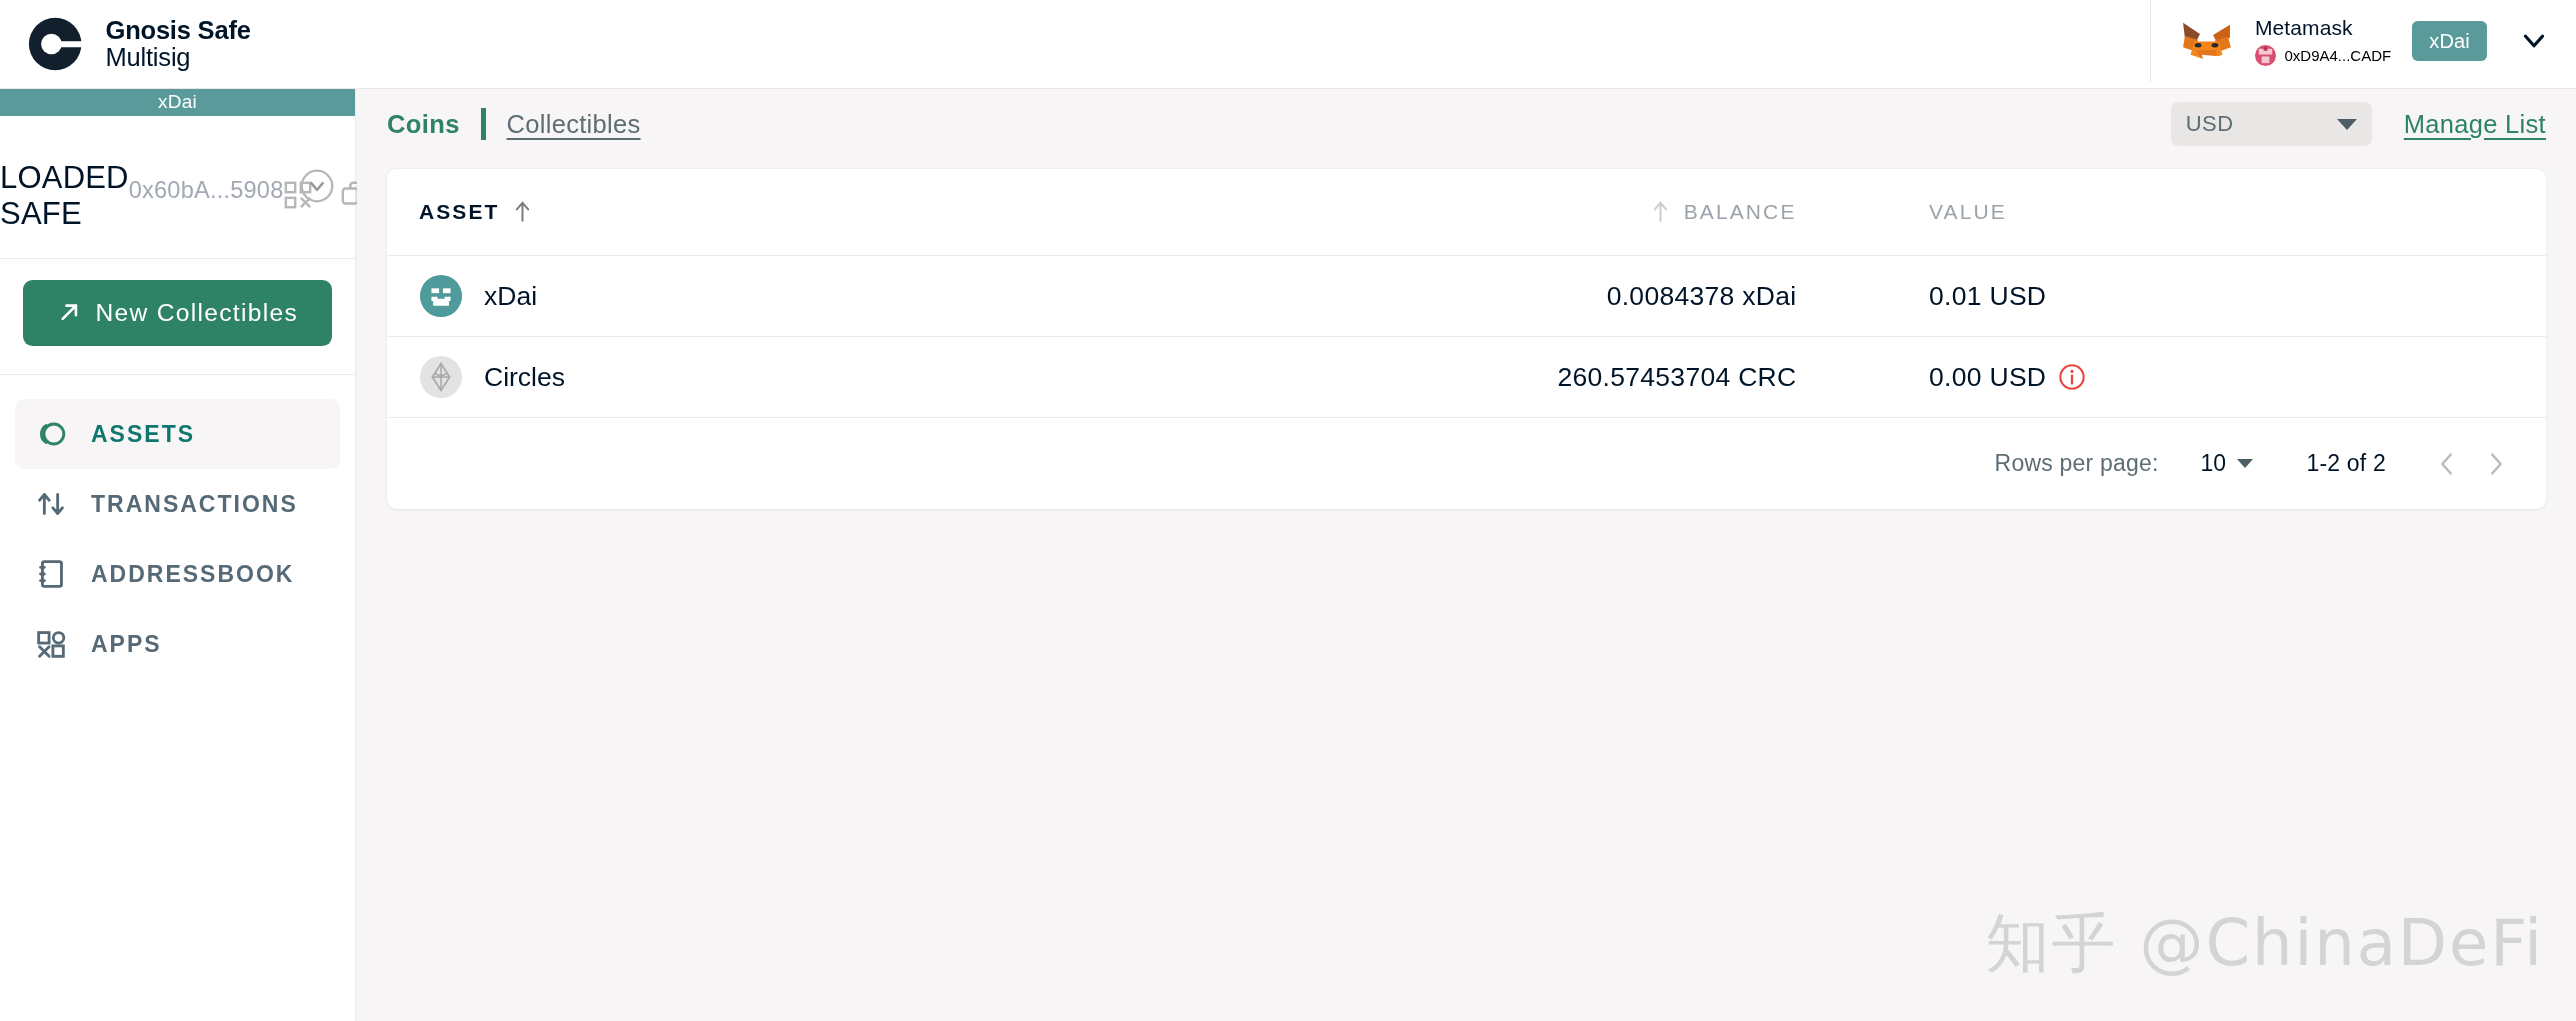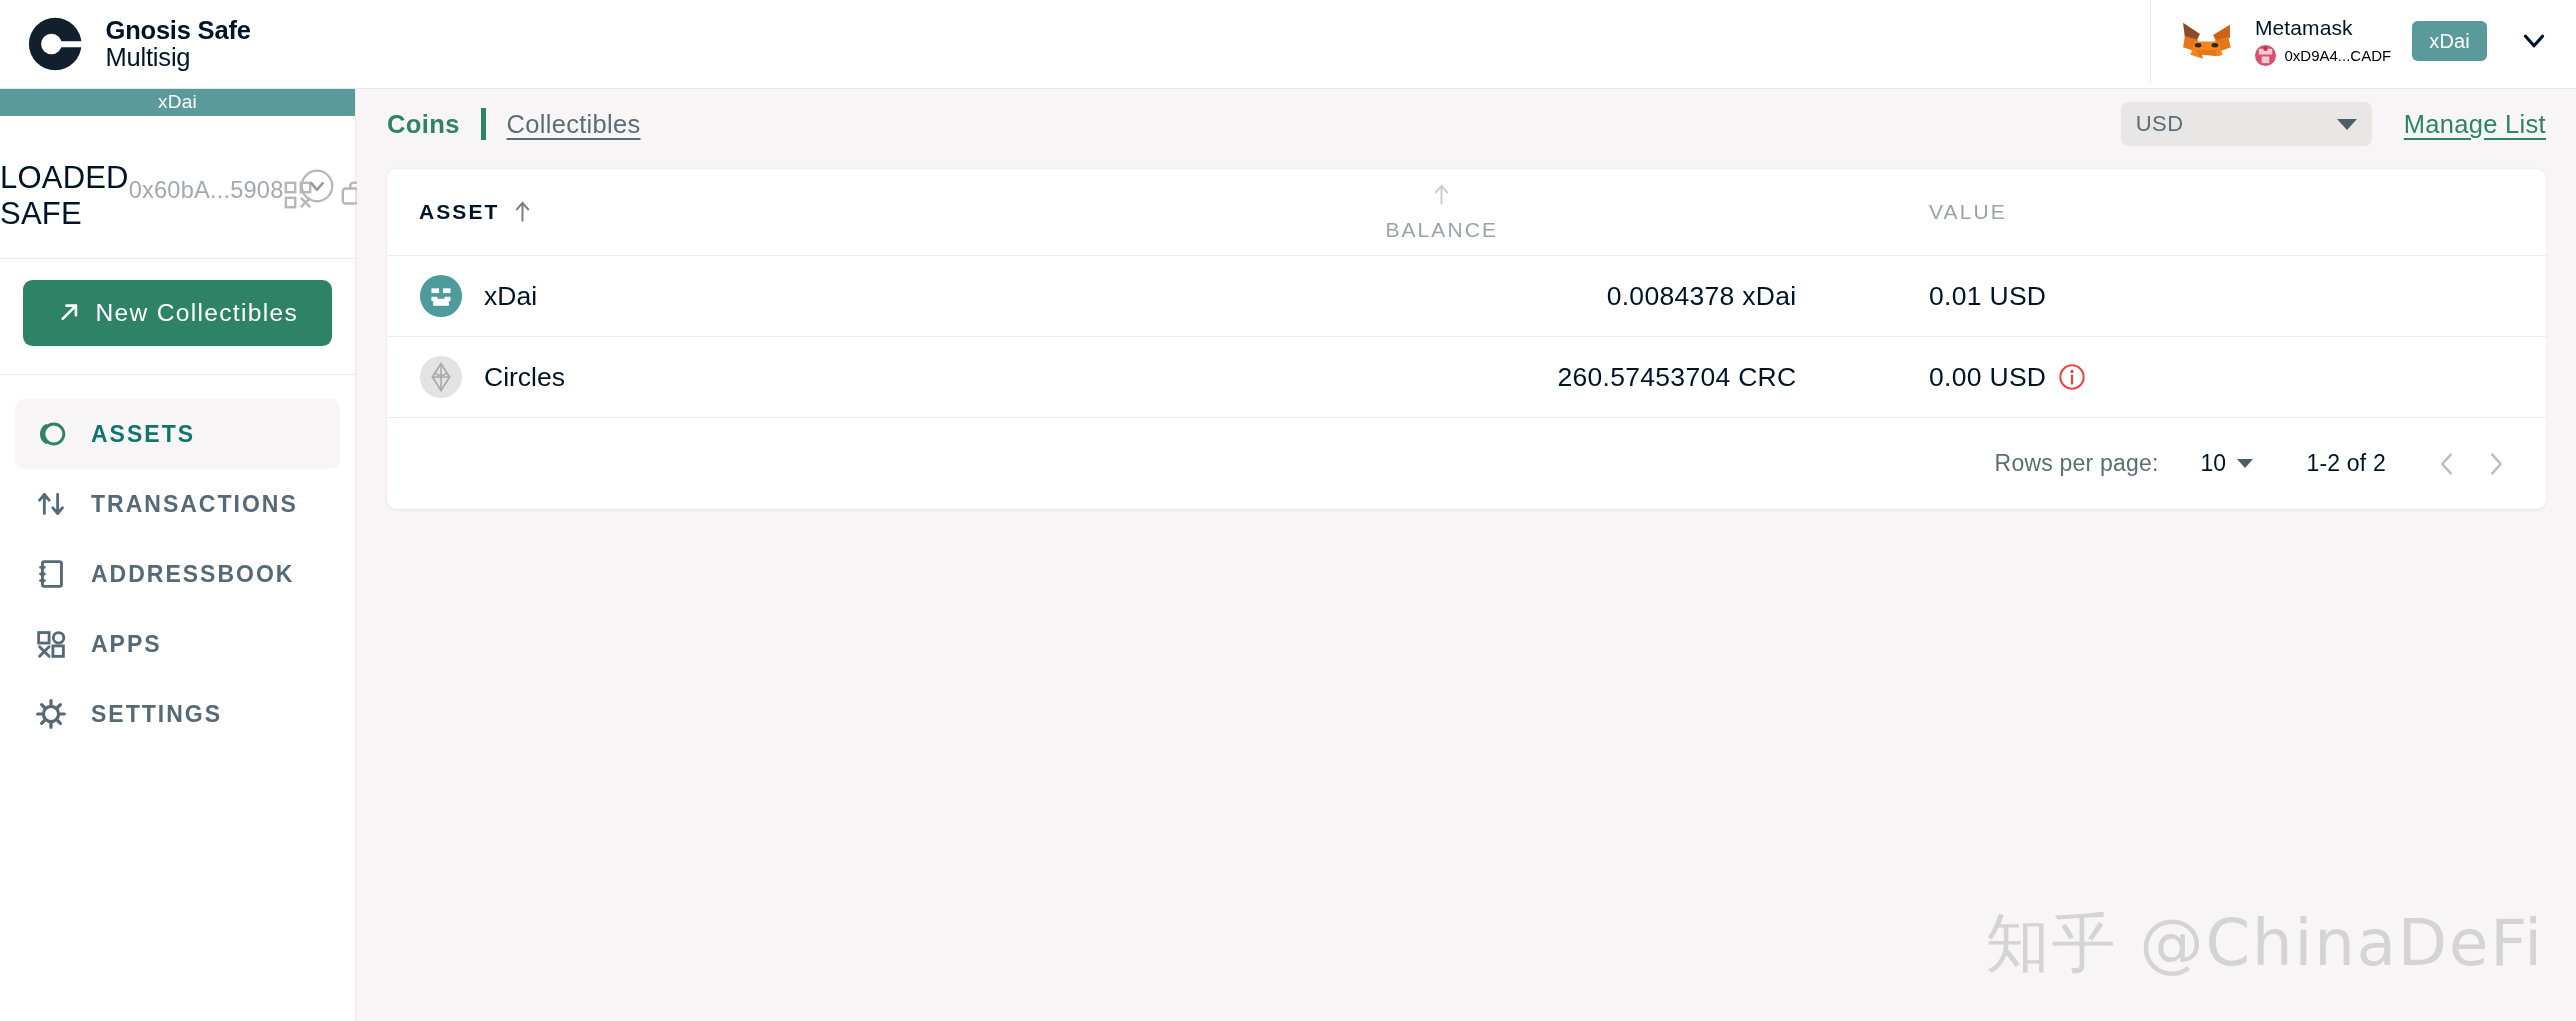--- a/index.html
+++ b/index.html
@@ -229,21 +229,21 @@
     cursor: pointer;
   }
   .toolbar-right {
     position: absolute;
     right: 30px;
     display: flex;
     align-items: center;
     gap: 32px;
   }
   .currency-select {
-    width: 251px;
+    width: 201px;
     height: 44px;
     background: #e8e7e6;
     border-radius: 6.6px;
     display: flex;
     align-items: center;
     padding: 0 15px;
     cursor: pointer;
   }
   .currency-value {
     flex: 1;
@@ -278,21 +278,21 @@
     text-align: left;
     padding: 0;
     vertical-align: middle;
     border-bottom: 1.9px solid #eceaea;
     cursor: pointer;
   }
   th.col-asset { padding-left: 32px; width: 700px; }
   th.col-balance { width: 719px; text-align: right; color: #9aa3ab; font-weight: normal; padding-right: 9.5px; }
   th.col-value { text-align: left; color: #9aa3ab; font-weight: normal; padding-left: 123px; }
   .th-inner { display: flex; align-items: center; gap: 11.3px; }
-  .th-inner.right { justify-content: flex-end; flex-direction: column; }
+  .th-inner.right { justify-content: flex-end; }
   .sort-arrow { display: block; flex: none; }
 
   tbody td {
     height: 81px;
     padding: 0;
     vertical-align: middle;
     border-bottom: 1.9px solid #eceaea;
     font-size: 26.5px;
     color: #001428;
   }
@@ -482,36 +482,20 @@
     <div class="nav-item">
       <svg width="38" height="38" viewBox="0 0 40 40">
         <rect x="7" y="8" width="11" height="11" fill="none" stroke="#566976" stroke-width="3"></rect>
         <circle cx="28" cy="13.5" r="5.5" fill="none" stroke="#566976" stroke-width="3"></circle>
         <path d="M8 23 L18 33 M18 23 L8 33" stroke="#566976" stroke-width="3" stroke-linecap="round"></path>
         <rect x="22" y="22" width="11" height="11" fill="none" stroke="#566976" stroke-width="3"></rect>
       </svg>
       <span>APPS</span>
     </div>
 
-    <div class="nav-item">
-      <svg width="38" height="38" viewBox="0 0 40 40">
-        <circle cx="20" cy="20" r="8" fill="none" stroke="#566976" stroke-width="3.4"></circle>
-        <g stroke="#566976" stroke-width="3.4" stroke-linecap="round">
-          <path d="M20 6 V10"></path>
-            <path d="M20 30 V34"></path>
-          <path d="M6 20 H10"></path>
-            <path d="M30 20 H34"></path>
-          <path d="M10.1 10.1 L12.9 12.9"></path>
-            <path d="M27.1 27.1 L29.9 29.9"></path>
-          <path d="M29.9 10.1 L27.1 12.9"></path>
-            <path d="M12.9 27.1 L10.1 29.9"></path>
-        </g>
-      </svg>
-      <span>SETTINGS</span>
-    </div>
 
   </div>
 </div>
 
 <div class="main">
 
   <div class="main-toolbar">
     <div class="tabs">
       <span class="tab-coins">Coins</span>
       <span class="tab-div"></span>

